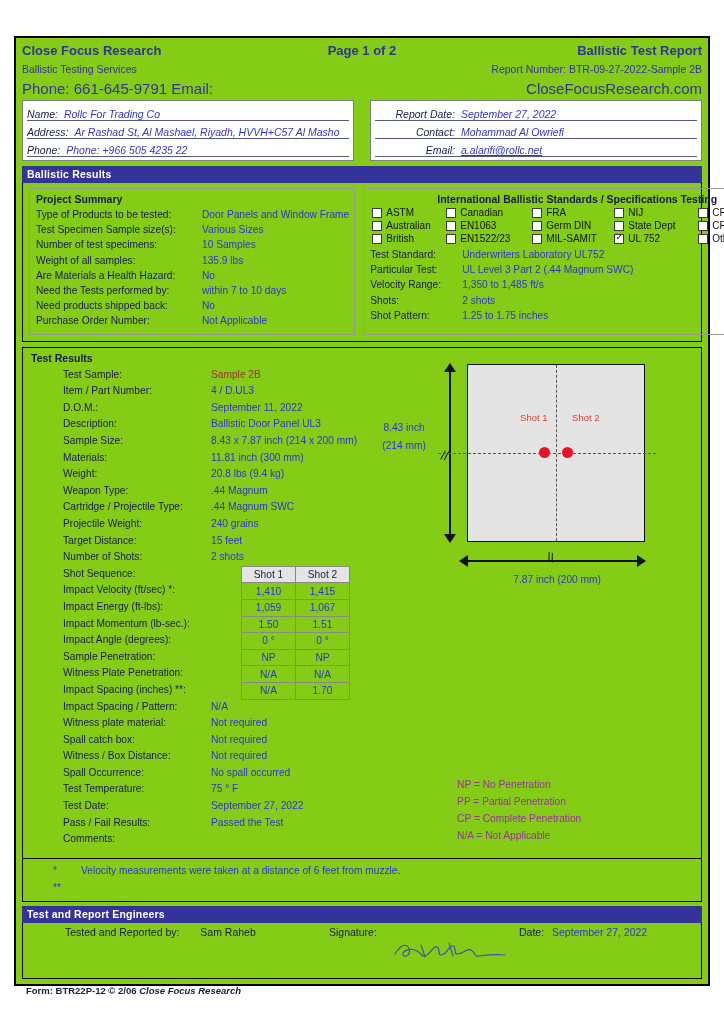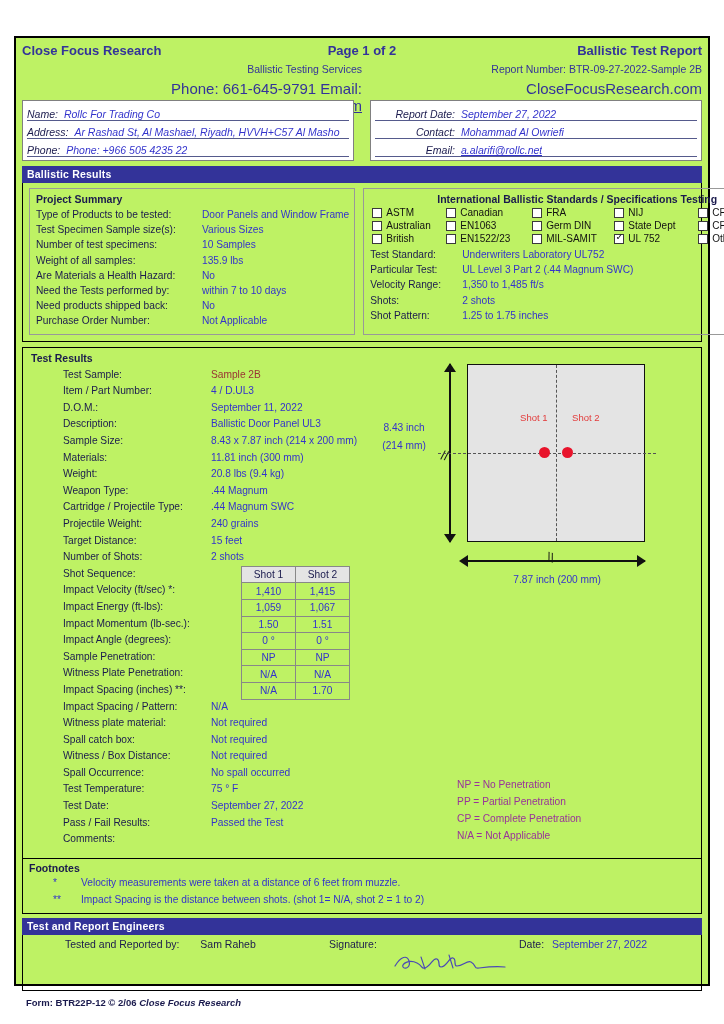--- a/index.html
+++ b/index.html
@@ -12,21 +12,21 @@
     position: relative;
     width: 724px; height: 1024px;
     background: #ffffff;
     overflow: hidden;
   }
   .sheet {
     position: absolute;
     left: 14px; top: 36px;
     width: 696px; height: 950px;
     border: 2.5px solid #000;
-    background: #bef264;
+    background: #84cc16;
     padding: 5px 6px 0 6px;
   }
   .maroon { color: #993333; }
 
   
   .hdr-row1 {
     display: flex; align-items: baseline;
     height: 20px;
     color: #333399;
     font-weight: bold; font-size: 13px;
@@ -36,21 +36,21 @@
   .hdr-right { flex: 0 0 33%; text-align: right; }
 
   .hdr-row2 {
     display: flex; align-items: baseline;
     height: 17px; font-size: 10.5px; color: #333399;
   }
   .hdr-row3 {
     display: flex; align-items: baseline;
     height: 17px; font-size: 15px; color: #333399;
   }
-  .hdr-r2-left { flex: 1; text-align: right; }
+  .hdr-r2-left { flex: 1; text-align: left; }
   .hdr-r2-right{ flex: 1; text-align: right; }
   .ul { text-decoration: underline; }
 
   
   .contact-wrap {
     display: flex; gap: 16px; margin-top: 3px; font-style: italic;
   }
   .cbox {
     border: 1px solid #808080;
     flex: 1 1 0;
@@ -658,28 +658,26 @@
             <div>NP = No Penetration</div>
             <div>PP = Partial Penetration</div>
             <div>CP = Complete Penetration</div>
             <div>N/A = Not Applicable</div>
           </div>
         </div>
       </div>
     </div>
 
     <div class="fn-panel">
-      <div class="fn-title">Footnotes</div>
       <div class="fnrow">
         <span class="mark">*</span>
         <span>Velocity measurements were taken at a distance of 6 feet from muzzle.</span>
       </div>
       <div class="fnrow">
         <span class="mark">**</span>
-        <span>Impact Spacing is the distance between shots. (shot 1= N/A, shot 2 = 1 to 2)</span>
       </div>
     </div>
 
     <div class="secbar" style="margin-top:4px;">Test and Report Engineers</div>
     <div class="eng-panel">
       <div class="eng-row">
         <div class="eng-a">
           <span>Tested and Reported by:</span>
           <span class="nm">Sam Raheb</span>
         </div>

